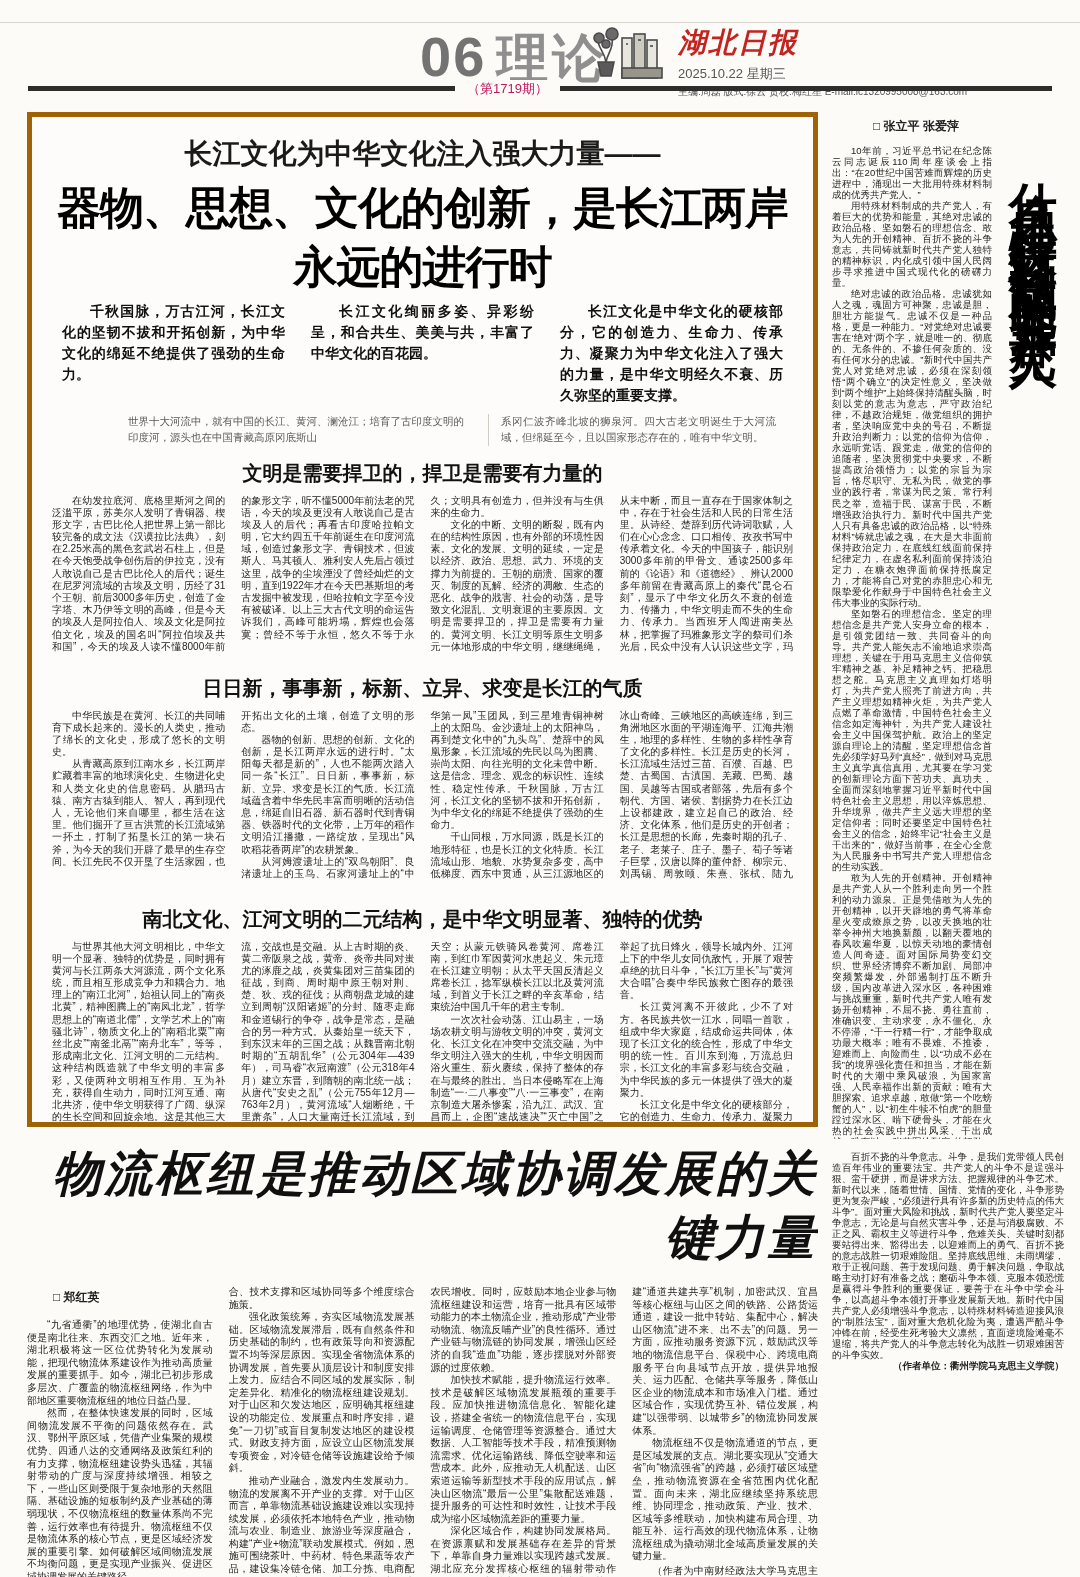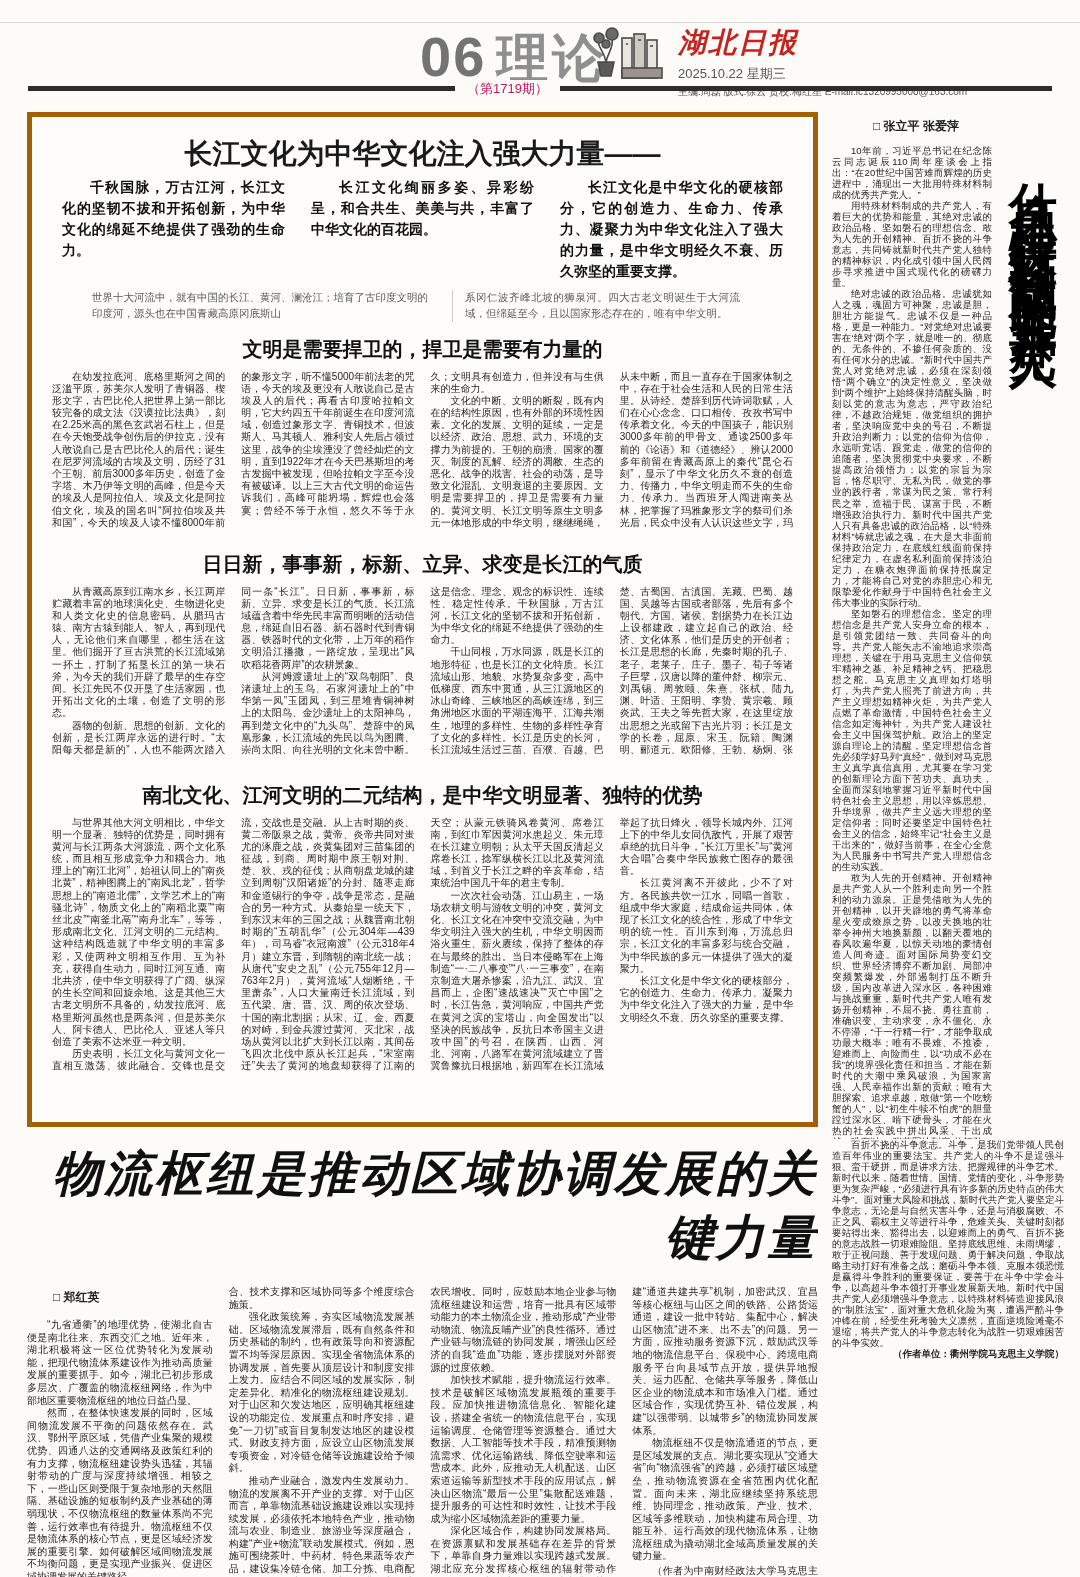--- a/index.html
+++ b/index.html
@@ -22,21 +22,21 @@
   
   .featured{position:absolute;left:27px;top:112px;width:791px;height:1015px;box-sizing:border-box;
             border:5px solid #a16207;background:#fdfcfa;padding:12px 20px;overflow:hidden;}
   .kicker{text-align:center;font-size:28px;font-weight:600;color:#1a1a1a;margin:6px 0 2px;}
   .headline{text-align:center;font-size:44px;font-weight:900;letter-spacing:-1px;color:#000;
             margin:6px 0 4px;}
   .feat-author{text-align:center;font-size:13px;color:#444;margin:6px 0 8px;}
   .deck{display:flex;gap:26px;padding:0 10px;margin:4px 0 8px;}
   .deck p{flex:1;margin:0;font-size:14px;font-weight:600;line-height:1.5;text-align:justify;
           text-indent:2em;color:#111;}
-  .notes{display:flex;gap:12px;margin:2px 0 0 40px;width:648px;}
+  .notes{display:flex;gap:12px;margin:2px 0 0 76px;width:648px;}
   .note{font-size:10.5px;color:#5a5a5a;line-height:1.5;text-align:justify;}
   .note-1{width:55%;padding-right:12px;}
   .note-2{width:45%;padding-left:12px;border-left:1px solid #cfccc6;}
   .sec-head{text-align:center;font-size:20px;font-weight:800;color:#111;margin:14px 0 8px;}
   .cols{column-count:4;column-gap:16px;font-size:10px;line-height:1.22;text-align:justify;
         color:#242424;overflow:hidden;}
   .cols p.para{margin:0;text-indent:2em;}
   .cols-s1{height:166px;}
   .cols-s2{height:182px;}
   .cols-s3{height:286px;}
@@ -52,21 +52,21 @@
   
   .special{position:absolute;left:832px;top:106px;width:232px;height:1471px;overflow:hidden;}
   .sp-authors{text-align:center;font-size:12px;font-weight:700;color:#222;margin:12px 64px 10px 0;}
   .sp-upper{display:flex;align-items:flex-end;}
   .sp-upper-text{width:160px;height:994px;overflow:hidden;font-size:9.5px;line-height:1.16;
                  text-align:justify;color:#242424;}
   .sp-upper-text p{margin:0;text-indent:2em;}
   .sp-vtitle{width:68px;height:994px;writing-mode:vertical-rl;text-orientation:upright;
              font-size:48px;font-weight:900;line-height:1.3;letter-spacing:10px;color:#000;
              font-family:"Liberation Serif",serif;margin-left:4px;}
-  .sp-lower{margin-top:0;font-size:9.5px;line-height:1.16;text-align:justify;color:#242424;}
+  .sp-lower{margin-top:12px;font-size:9.5px;line-height:1.16;text-align:justify;color:#242424;}
   .sp-lower p{margin:0;text-indent:2em;}
   .sp-lower p.credit,.sp-credit{font-weight:700;text-align:right;margin-top:2px;}
 </style>
 </head>
 <body>
 
 <div class="page">
 
   <header>
     <div class="top-rule"></div>
@@ -96,20 +96,21 @@
       <div class="brand">湖北日报</div>
       <div class="dateline">2025.10.22 星期三</div>
       <div class="staffline">主编:周磊 版式:徐云 责校:梅红星 E-mail:lc1320995008@163.com</div>
     </div>
     <div class="thick-rule"></div>
     <div class="issue-label">（第1719期）</div>
   </header>
 
   <article class="featured">
     <div class="kicker">长江文化为中华文化注入强大力量——</div>
+    <h1 class="headline">器物、思想、文化的创新，是长江两岸永远的进行时</h1>
 
     <div class="deck">
         <p class="para">千秋国脉，万古江河，长江文化的坚韧不拔和开拓创新，为中华文化的绵延不绝提供了强劲的生命力。</p>
         <p class="para">长江文化绚丽多姿、异彩纷呈，和合共生、美美与共，丰富了中华文化的百花园。</p>
         <p class="para">长江文化是中华文化的硬核部分，它的创造力、生命力、传承力、凝聚力为中华文化注入了强大的力量，是中华文明经久不衰、历久弥坚的重要支撑。</p>
       </div>
 
     <div class="notes">
       <div class="note note-1">世界十大河流中，就有中国的长江、黄河、澜沧江；培育了古印度文明的印度河，源头也在中国青藏高原冈底斯山</div>
       <div class="note note-2">系冈仁波齐峰北坡的狮泉河。四大古老文明诞生于大河流域，但绵延至今，且以国家形态存在的，唯有中华文明。</div>
@@ -119,20 +120,21 @@
     <div class="cols cols-s1">
       <div>
           <p class="para">在幼发拉底河、底格里斯河之间的泛滥平原，苏美尔人发明了青铜器、楔形文字，古巴比伦人把世界上第一部比较完备的成文法《汉谟拉比法典》，刻在2.25米高的黑色玄武岩石柱上，但是在今天饱受战争创伤后的伊拉克，没有人敢说自己是古巴比伦人的后代；诞生在尼罗河流域的古埃及文明，历经了31个王朝、前后3000多年历史，创造了金字塔、木乃伊等文明的高峰，但是今天的埃及人是阿拉伯人、埃及文化是阿拉伯文化，埃及的国名叫“阿拉伯埃及共和国”，今天的埃及人读不懂8000年前的象形文字，听不懂5000年前法老的咒语，今天的埃及更没有人敢说自己是古埃及人的后代；再看古印度哈拉帕文明，它大约四五千年前诞生在印度河流域，创造过象形文字、青铜技术，但波斯人、马其顿人、雅利安人先后占领过这里，战争的尘埃湮没了曾经灿烂的文明，直到1922年才在今天巴基斯坦的考古发掘中被发现，但哈拉帕文字至今没有被破译。以上三大古代文明的命运告诉我们，高峰可能坍塌，辉煌也会落寞；曾经不等于永恒，悠久不等于永久；文明具有创造力，但并没有与生俱来的生命力。</p>
           <p class="para">文化的中断、文明的断裂，既有内在的结构性原因，也有外部的环境性因素。文化的发展、文明的延续，一定是以经济、政治、思想、武力、环境的支撑力为前提的。王朝的崩溃、国家的覆灭、制度的瓦解、经济的凋敝、生态的恶化、战争的戕害、社会的动荡，是导致文化混乱、文明衰退的主要原因。文明是需要捍卫的，捍卫是需要有力量的。黄河文明、长江文明等原生文明多元一体地形成的中华文明，继继绳绳，从未中断，而且一直存在于国家体制之中，存在于社会生活和人民的日常生活里。从诗经、楚辞到历代诗词歌赋，人们在心心念念、口口相传、孜孜书写中传承着文化。今天的中国孩子，能识别3000多年前的甲骨文、通读2500多年前的《论语》和《道德经》、辨认2000多年前留在青藏高原上的秦代“昆仑石刻”，显示了中华文化历久不衰的创造力、传播力，中华文明走而不失的生命力、传承力。当西班牙人闯进南美丛林，把掌握了玛雅象形文字的祭司们杀光后，民众中没有人认识这些文字，玛雅文明的衰落成为必然。可见，文明的传承，少不了国家的力量，离不开人民的力量。</p>
         </div>
     </div>
 
     <h2 class="sec-head">日日新，事事新，标新、立异、求变是长江的气质</h2>
     <div class="cols cols-s2">
       <div>
+          <p class="para">中华民族是在黄河、长江的共同哺育下成长起来的。漫长的人类史，推动了绵长的文化史，形成了悠长的文明史。</p>
           <p class="para">从青藏高原到江南水乡，长江两岸贮藏着丰富的地球演化史、生物进化史和人类文化史的信息密码。从腊玛古猿、南方古猿到能人、智人，再到现代人，无论他们来自哪里，都生活在这里。他们掘开了亘古洪荒的长江流域第一抔土，打制了拓垦长江的第一块石斧，为今天的我们开辟了最早的生存空间。长江先民不仅开垦了生活家园，也开拓出文化的土壤，创造了文明的形态。</p>
           <p class="para">器物的创新、思想的创新、文化的创新，是长江两岸永远的进行时。“太阳每天都是新的”，人也不能两次踏入同一条“长江”。日日新，事事新，标新、立异、求变是长江的气质。长江流域蕴含着中华先民丰富而明晰的活动信息，绵延自旧石器、新石器时代到青铜器、铁器时代的文化带，上万年的稻作文明沿江播撒，一路绽放，呈现出“风吹稻花香两岸”的农耕景象。</p>
           <p class="para">从河姆渡遗址上的“双鸟朝阳”、良渚遗址上的玉鸟、石家河遗址上的“中华第一凤”玉团凤，到三星堆青铜神树上的太阳鸟、金沙遗址上的太阳神鸟，再到楚文化中的“九头鸟”、楚辞中的凤凰形象，长江流域的先民以鸟为图腾、崇尚太阳、向往光明的文化未曾中断。这是信念、理念、观念的标识性、连续性、稳定性传承。千秋国脉，万古江河，长江文化的坚韧不拔和开拓创新，为中华文化的绵延不绝提供了强劲的生命力。</p>
           <p class="para">千山同根，万水同源，既是长江的地形特征，也是长江的文化特质。长江流域山形、地貌、水势复杂多变，高中低梯度、西东中贯通，从三江源地区的冰山奇峰、三峡地区的高峡连绵，到三角洲地区水面的平湖连海平、江海共潮生，地理的多样性、生物的多样性孕育了文化的多样性。长江是历史的长河，长江流域生活过三苗、百濮、百越、巴楚、古蜀国、古滇国、羌藏、巴蜀、越国、吴越等古国或者部落，先后有多个朝代、方国、诸侯、割据势力在长江边上设都建政，建立起自己的政治、经济、文化体系，他们是历史的开创者；长江是思想的长廊，先秦时期的孔子、老子、老莱子、庄子、墨子、荀子等诸子巨擘，汉唐以降的董仲舒、柳宗元、刘禹锡、周敦颐、朱熹、张栻、陆九渊、叶适、王阳明、李贽、黄宗羲、顾炎武、王夫之等先哲大家，在这里绽放出思想之光或留下吉光片羽；长江是文学的长卷，屈原、宋玉、阮籍、陶渊明、郦道元、欧阳修、王勃、杨炯、张若虚、孟郊、李白、杜甫、孟浩然、白居易、刘禹锡、苏东坡、杨万里、文天祥、徐霞客等诗仙文圣，在这里留下星汉灿烂、光焰千丈的千古诗文。长江文化绚丽多姿、异彩纷呈，和合共生、美美与共，丰富了中华文化的百花园。</p>
         </div>
     </div>
 
     <h2 class="sec-head">南北文化、江河文明的二元结构，是中华文明显著、独特的优势</h2>
     <div class="cols cols-s3">
       <div>

